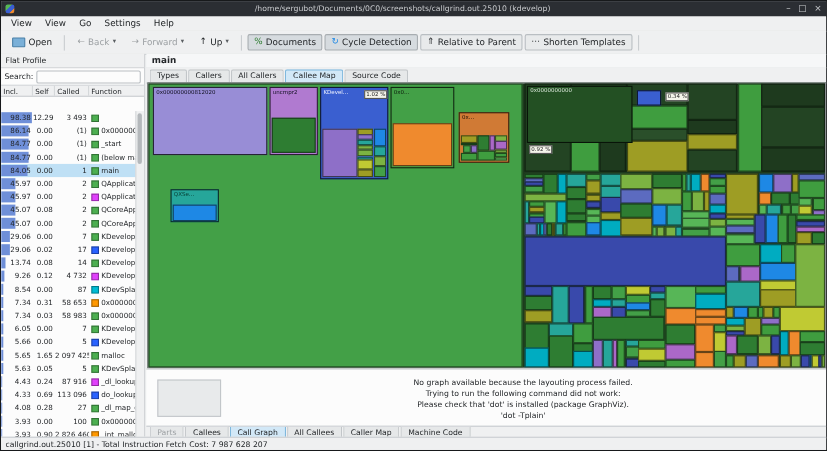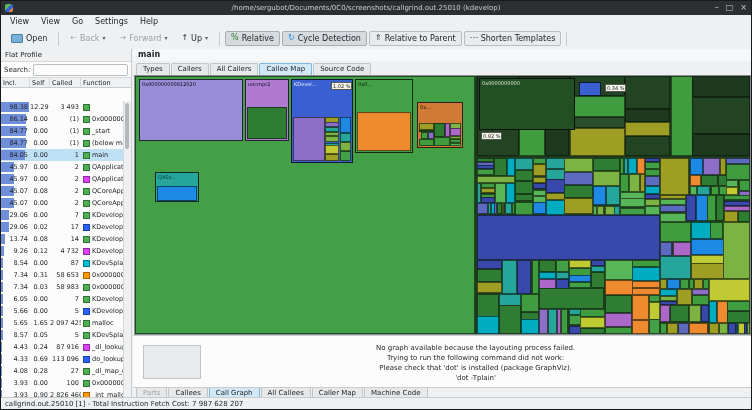--- a/index.html
+++ b/index.html
@@ -128,21 +128,21 @@
       <span class="caret">▾</span>
     </div>
     <div class="tbtn">
       <span class="ticon">↑</span>
       <span>Up</span>
       <span class="caret">▾</span>
     </div>
     <div class="tsep"></div>
     <div class="tbtn boxed pressed">
       <span class="ticon" style="color:#2e7d32">%</span>
-      <span>Relative</span>
+      <span>Documents</span>
     </div>
     <div class="tbtn boxed pressed">
       <span class="ticon" style="color:#1e88e5">↻</span>
       <span>Cycle Detection</span>
     </div>
     <div class="tbtn boxed">
       <span class="ticon">⇑</span>
       <span>Relative to Parent</span>
     </div>
     <div class="tbtn boxed">
@@ -330,21 +330,21 @@
         <div class="row">
           <span class="cell cell-incl"><span class="bar" style="width:5.65%"></span><span class="num">5.65</span></span>
           <span class="cell cell-num">1.65</span>
           <span class="cell cell-num">2 097 425</span>
           <span class="cell cell-fn">
             <span class="fnicon" style="background:#4caf50"></span>
             <span>malloc</span>
           </span>
         </div>
         <div class="row">
-          <span class="cell cell-incl"><span class="bar" style="width:5.63%"></span><span class="num">8.57</span></span>
+          <span class="cell cell-incl"><span class="bar" style="width:5.63%"></span><span class="num">5.63</span></span>
           <span class="cell cell-num">0.05</span>
           <span class="cell cell-num">5</span>
           <span class="cell cell-fn">
             <span class="fnicon" style="background:#4caf50"></span>
             <span>KDevSplash…</span>
           </span>
         </div>
         <div class="row">
           <span class="cell cell-incl"><span class="bar" style="width:4.43%"></span><span class="num">4.43</span></span>
           <span class="cell cell-num">0.24</span>

